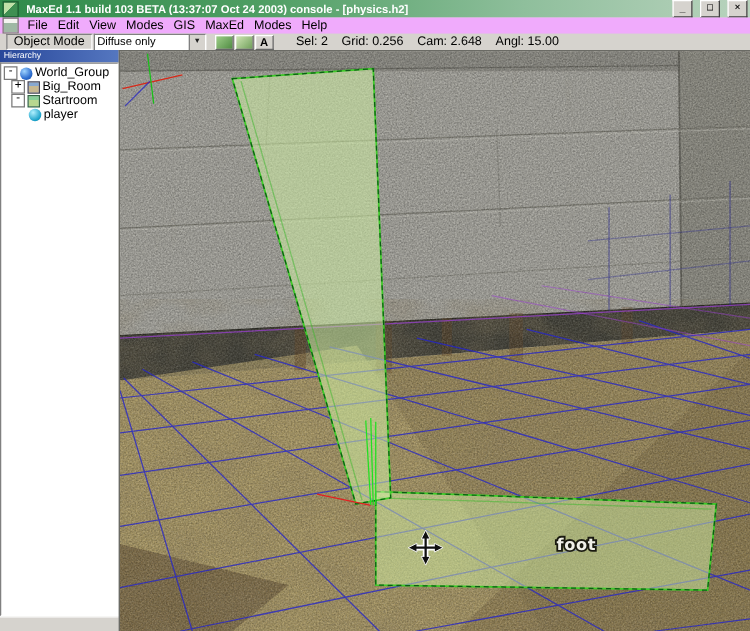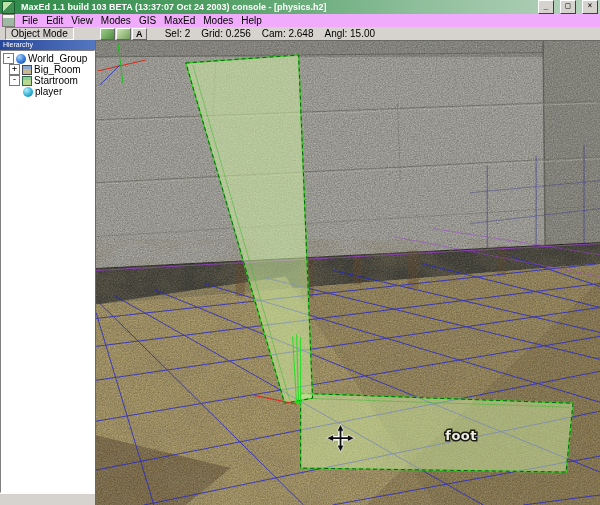--- a/index.html
+++ b/index.html
@@ -17,21 +17,21 @@
     text-align:center;color:#000;font-family:"DejaVu Sans Mono",monospace;}
   
   .menubar{position:absolute;top:14px;left:0;right:0;height:13px;display:flex;align-items:flex-start;
     background:#f0abfc;padding-left:2px;}
   .mdi-icon{width:11px;height:11px;flex:none;margin-right:3px;border:1px solid #7d7a74;
     background:linear-gradient(180deg,#f4f4f0 0 30%,#9fb8a4 30% 100%);}
   .menu-item{font-size:10px;padding:0 4px;line-height:13px;}
   
   .toolbar{position:absolute;top:27px;left:0;right:0;height:13px;display:flex;align-items:center;
     background:#d6d3ce;border-bottom:1px solid #7d7a74;padding-left:5px;}
-  .objmode{font-size:10px;line-height:11px;padding:0 5px;margin-right:19px;border:1px solid;
+  .objmode{font-size:10px;line-height:11px;padding:0 5px;margin-right:1px;border:1px solid;
     border-color:#808080 #ffffff #ffffff #808080;background:#d6d3ce;}
   .combo{width:88px;height:12px;background:#fff;border:1px solid;display:flex;flex:none;
     border-color:#808080 #ffffff #ffffff #808080;}
   .combo-text{flex:1;font-size:9px;line-height:10px;padding:0 2px;white-space:nowrap;overflow:hidden;}
   .combo-btn{width:12px;flex:none;background:#d6d3ce;border-left:1px solid #808080;
     font-size:6px;line-height:10px;text-align:center;color:#222;}
   .tool-icons{display:flex;gap:1px;margin-left:7px;}
   .tbtn{width:15px;height:12px;border:1px solid;border-color:#ffffff #666 #666 #ffffff;
     display:flex;align-items:center;justify-content:center;box-sizing:border-box;}
   .tbtn.t1{background:linear-gradient(135deg,#9fd08a,#4f8a42);}
@@ -82,20 +82,24 @@
     <span class="menu-item">View</span>
     <span class="menu-item">Modes</span>
     <span class="menu-item">GIS</span>
     <span class="menu-item">MaxEd</span>
     <span class="menu-item">Modes</span>
     <span class="menu-item">Help</span>
   </div>
 
   <div class="toolbar">
     <span class="objmode">Object Mode</span>
+    <div class="combo">
+      <span class="combo-text">Diffuse only</span>
+      <span class="combo-btn">▼</span>
+    </div>
     <div class="tool-icons">
       <span class="tbtn t1"></span>
       <span class="tbtn t2"></span>
       <span class="tbtn t3">A</span>
     </div>
     <div class="status">
       <span>Sel: 2</span>
       <span>Grid: 0.256</span>
       <span>Cam: 2.648</span>
       <span>Angl: 15.00</span>

